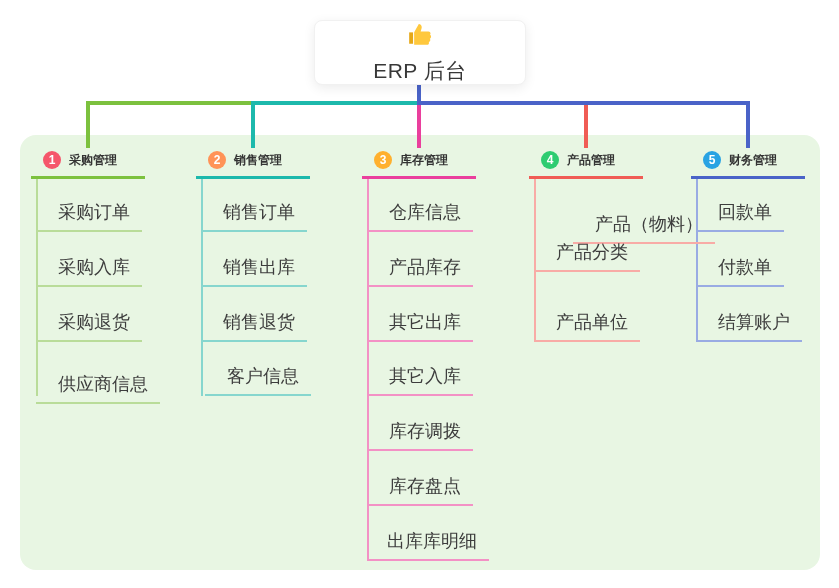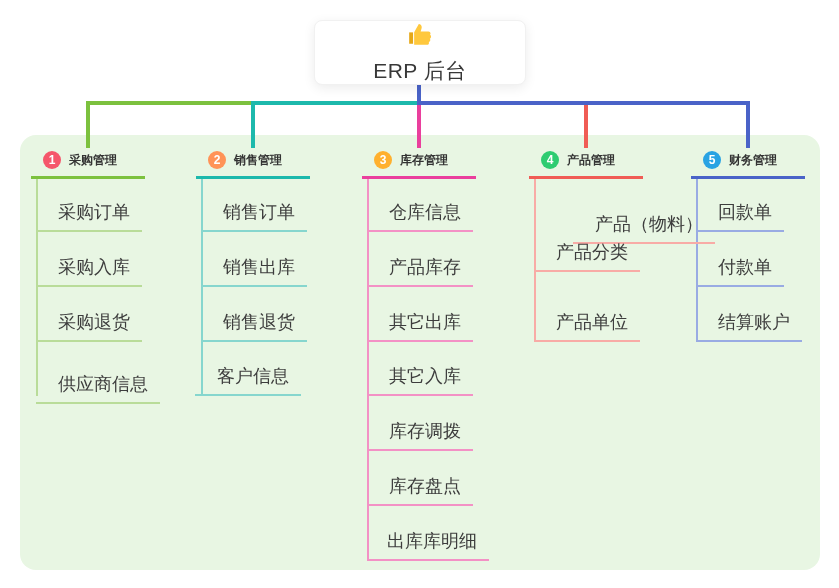--- a/index.html
+++ b/index.html
@@ -80,21 +80,21 @@
       <div class="child-item" style="left: 36px; top: 311.6px; border-bottom-color: rgb(185, 220, 153); text-align: center;">采购退货</div>
       <div class="child-item" style="left: 36px; top: 366.4px; border-bottom-color: rgb(185, 220, 153); margin-top: 8px;">供应商信息</div>
       <div class="branch-header" style="left: 196px; top: 149px; border-bottom-color: rgb(29, 185, 172);">
         <span class="badge" style="background: rgb(255, 147, 87);">2</span>
         <span class="branch-label">销售管理</span>
       </div>
       <div class="line child-vline" style="left: 201px; top: 177px; height: 219.4px; background: rgb(134, 214, 206);"></div>
       <div class="child-item" style="left: 201px; top: 202px; border-bottom-color: rgb(134, 214, 206);">销售订单</div>
       <div class="child-item" style="left: 201px; top: 256.8px; border-bottom-color: rgb(134, 214, 206);">销售出库</div>
       <div class="child-item" style="left: 201px; top: 311.6px; border-bottom-color: rgb(134, 214, 206);">销售退货</div>
-      <div class="child-item" style="left: 195px; top: 366.4px; border-bottom-color: rgb(134, 214, 206);">客户信息</div>
+      <div class="child-item" style="left: 205px; top: 366.4px; border-bottom-color: rgb(134, 214, 206);">客户信息</div>
       <div class="branch-header" style="left: 362px; top: 149px; border-bottom-color: rgb(234, 63, 157);">
         <span class="badge" style="background: rgb(255, 176, 46);">3</span>
         <span class="branch-label">库存管理</span>
       </div>
       <div class="line child-vline" style="left: 367px; top: 177px; height: 383.8px; background: rgb(243, 145, 197);"></div>
       <div class="child-item" style="left: 367px; top: 202px; border-bottom-color: rgb(243, 145, 197);">仓库信息</div>
       <div class="child-item" style="left: 367px; top: 256.8px; border-bottom-color: rgb(243, 145, 197);">产品库存</div>
       <div class="child-item" style="left: 367px; top: 311.6px; border-bottom-color: rgb(243, 145, 197);">其它出库</div>
       <div class="child-item" style="left: 367px; top: 366.4px; border-bottom-color: rgb(243, 145, 197);">其它入库</div>
       <div class="child-item" style="left: 367px; top: 421.2px; border-bottom-color: rgb(243, 145, 197);">库存调拨</div>

